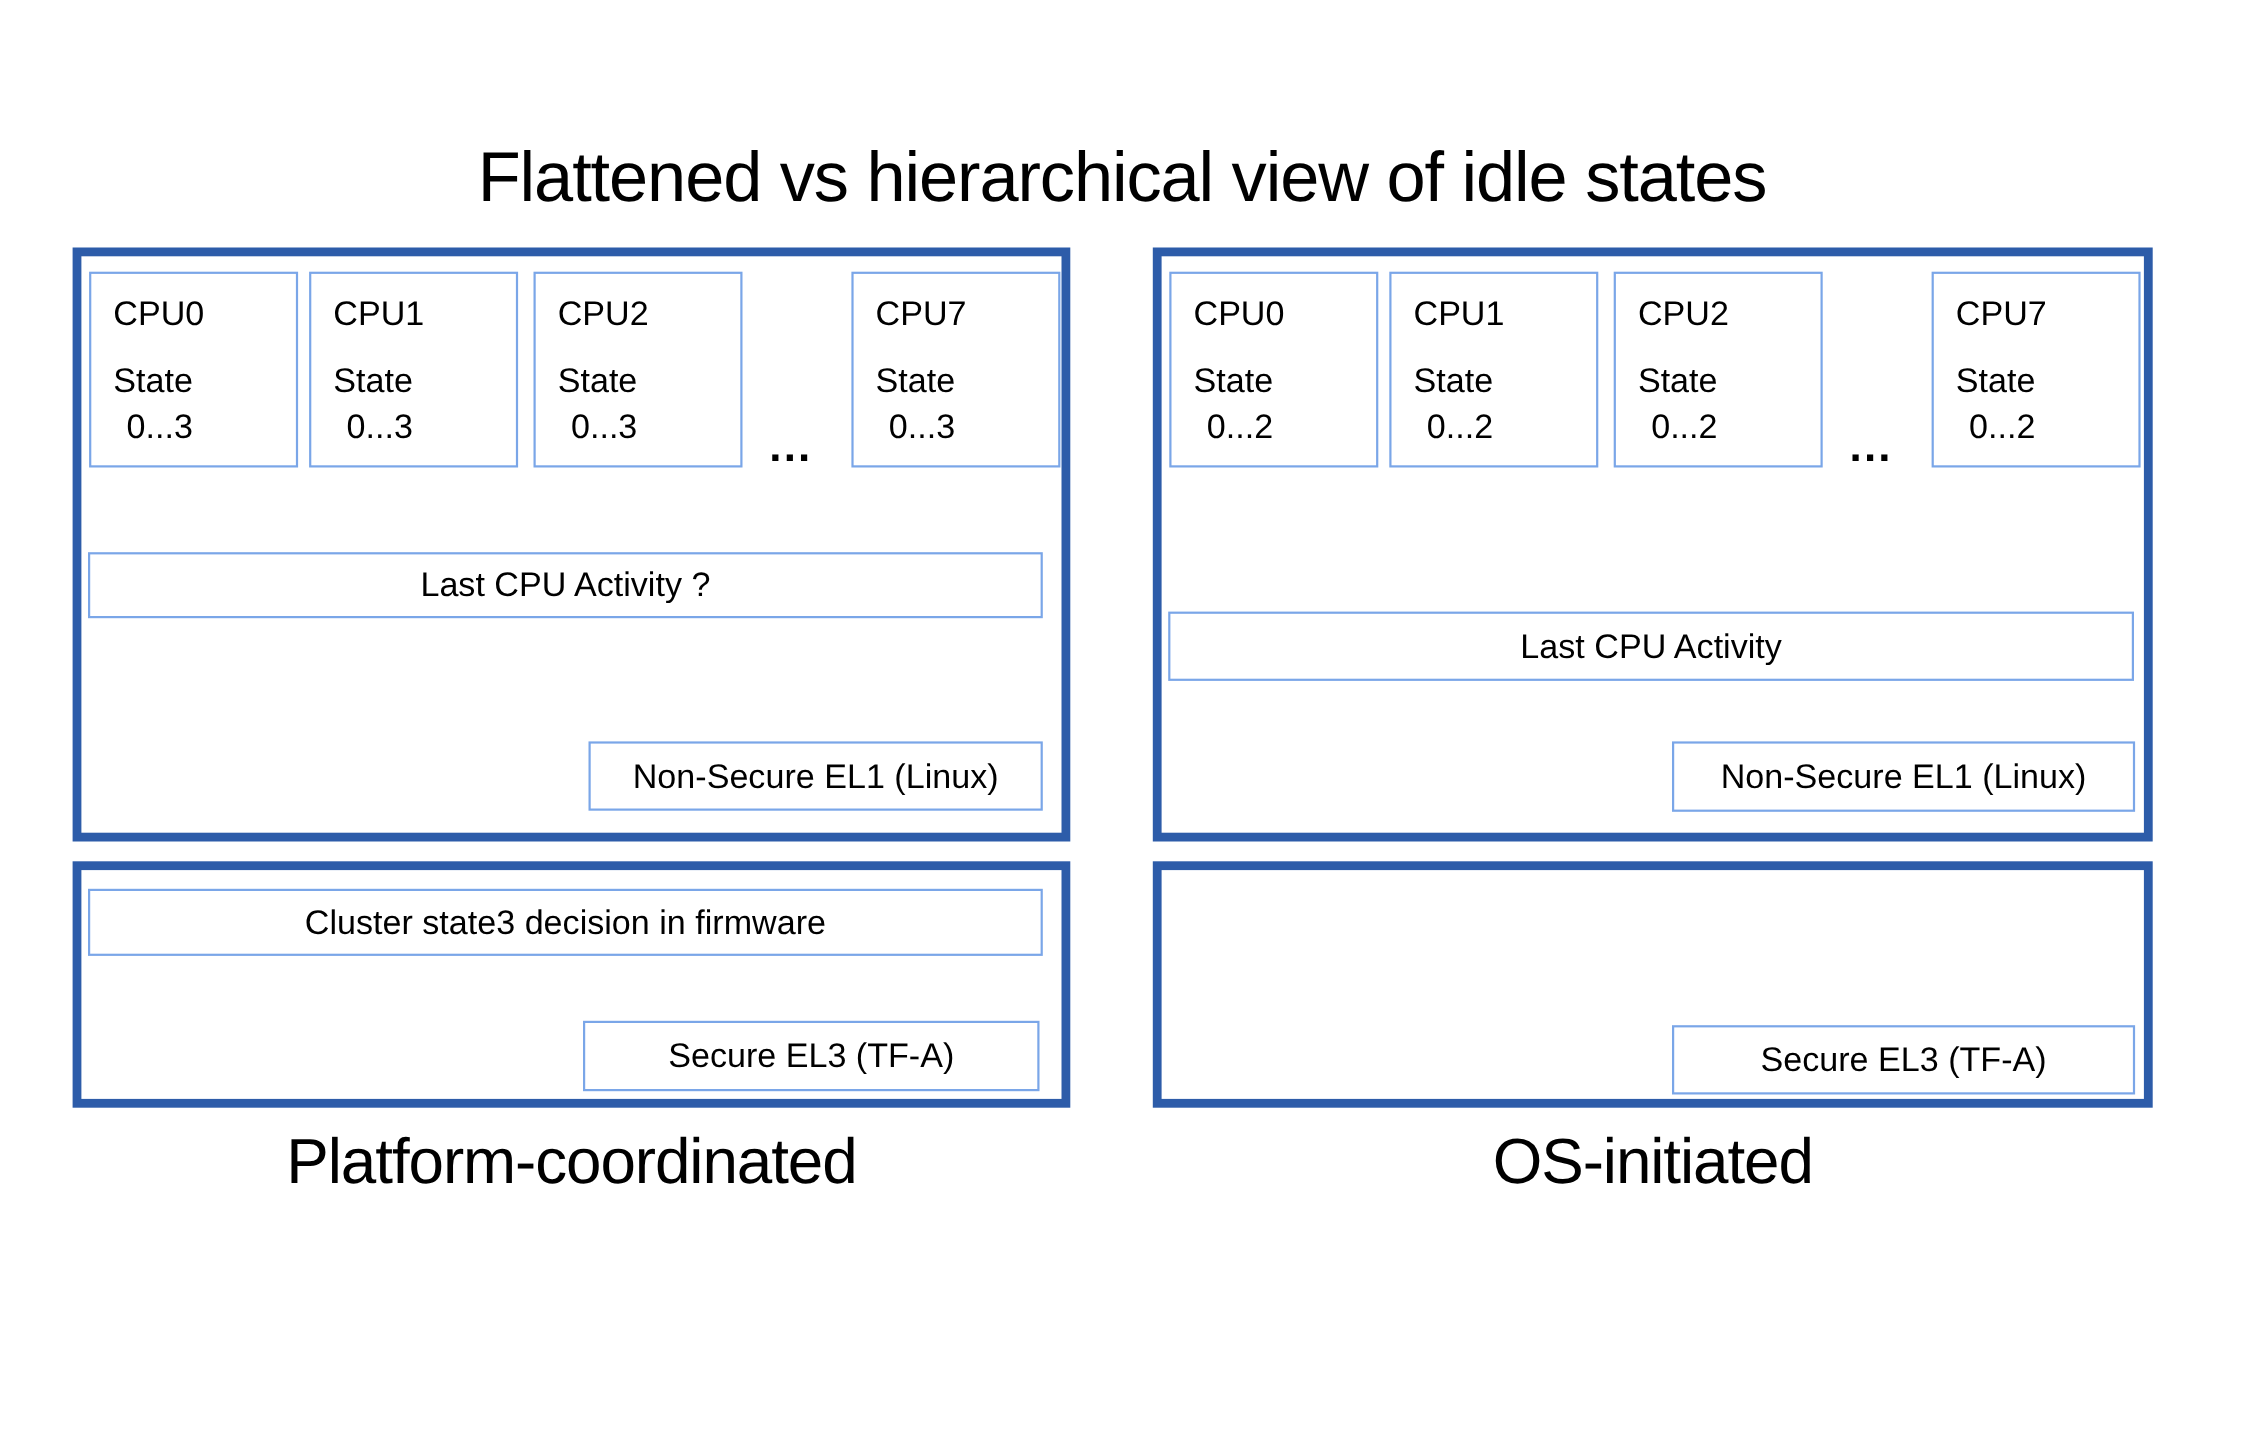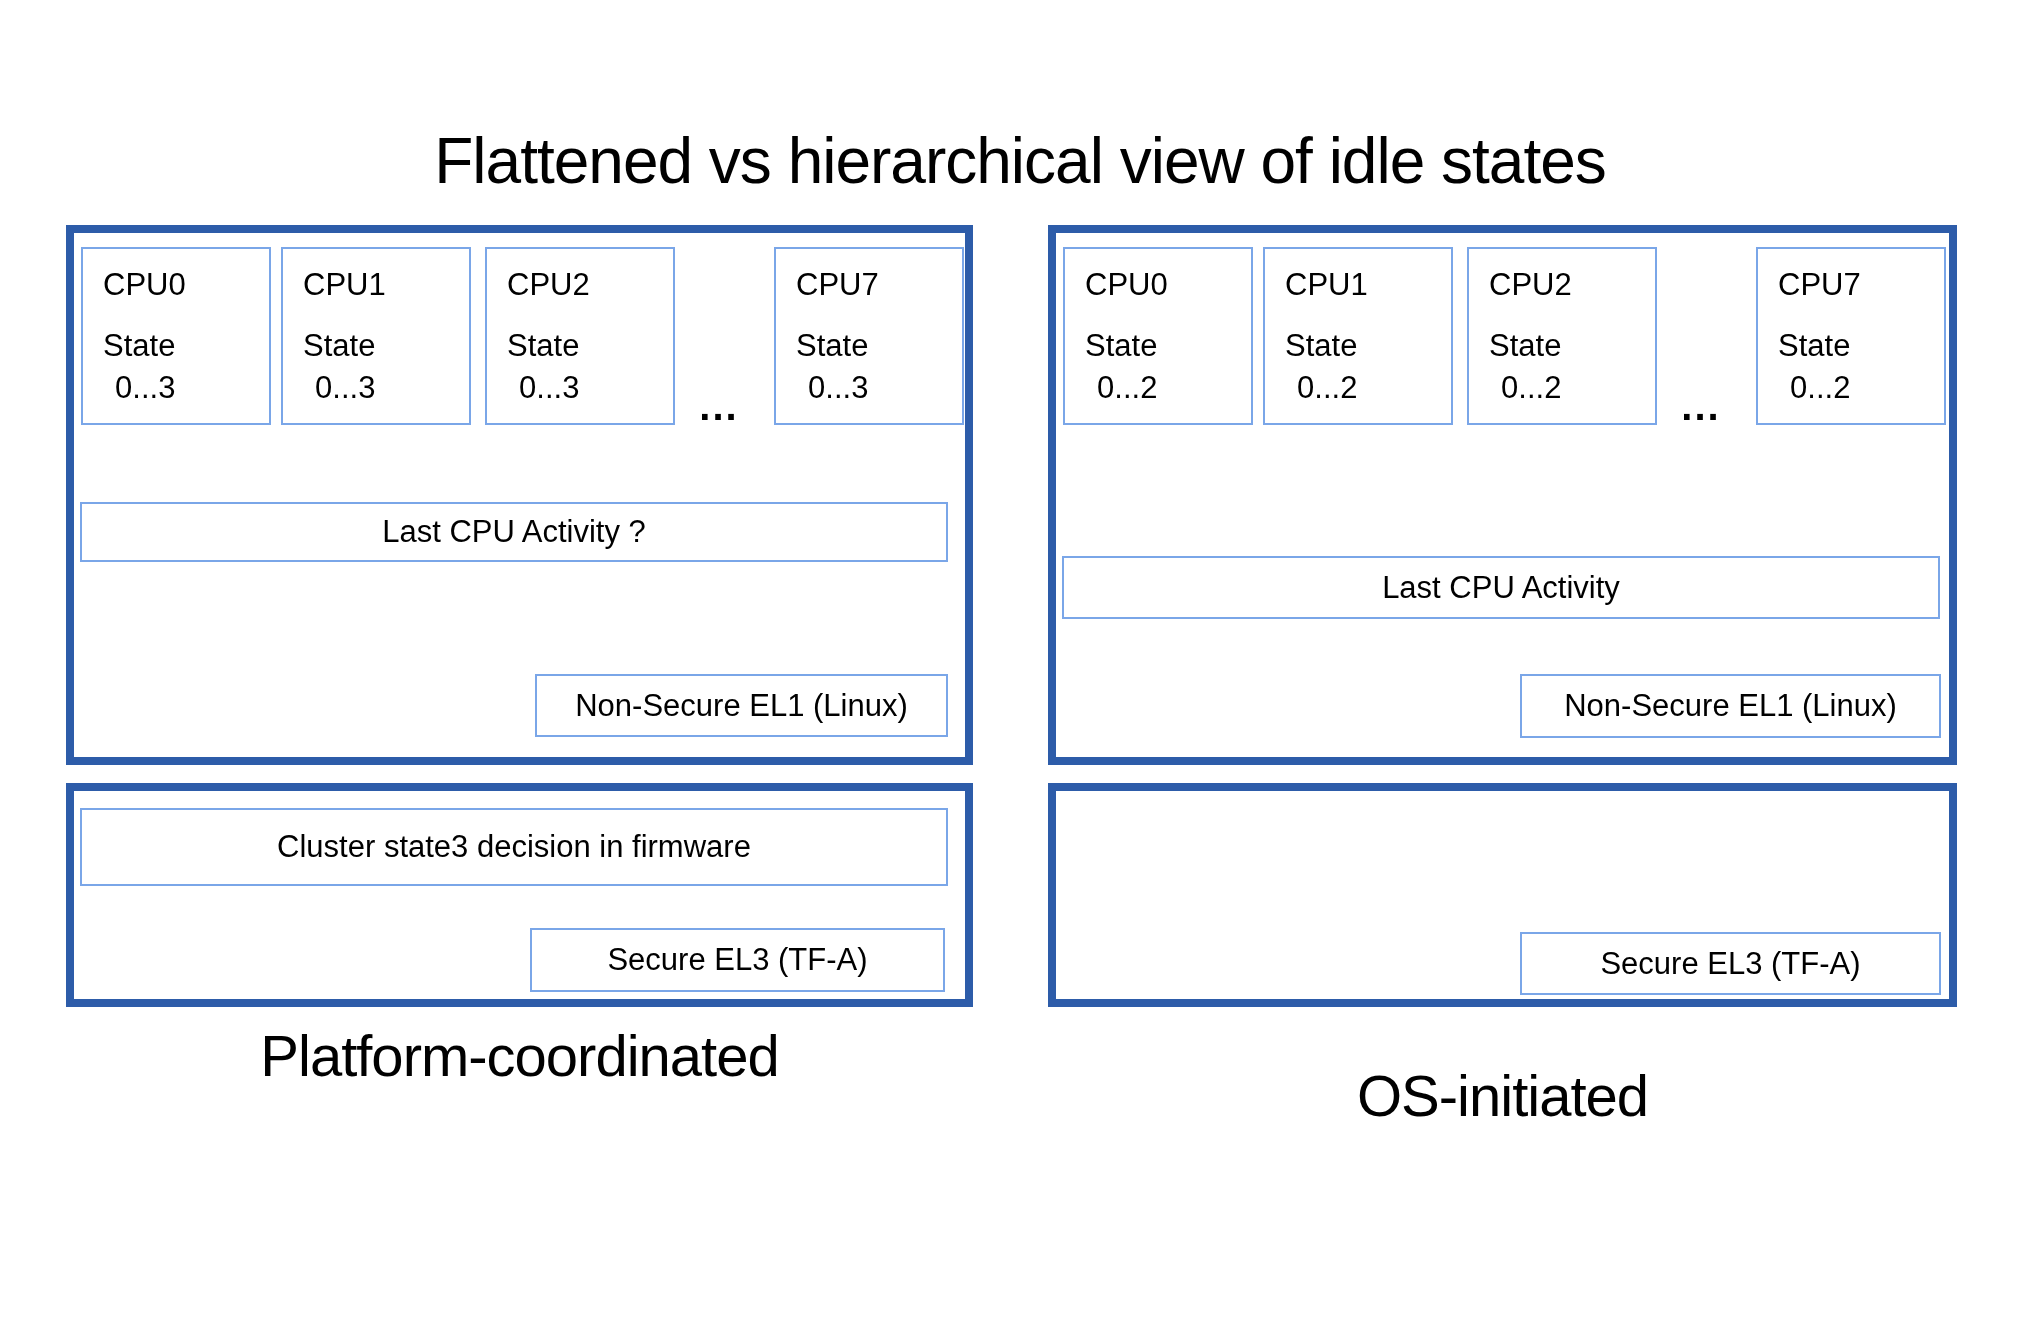--- a/index.html
+++ b/index.html
@@ -65,39 +65,39 @@
     position: absolute;
     border: 2px solid var(--inner);
     background: var(--bg);
     display: flex; align-items: center; justify-content: center;
     font-size: 31px;
     white-space: nowrap;
   }
   
   .last-activity-left { left: 6px;   top: 269px; width: 868px; height: 60px; }
   .nonsecure-left     { left: 461px; top: 441px; width: 413px; height: 63px; }
-  .cluster-left       { left: 6px;   top: 17px;  width: 868px; height: 78px; }
+  .cluster-left       { left: 6px;   top: 17px;  width: 868px; height: 61px; }
   .secure-left        { left: 456px; top: 137px; width: 415px; height: 64px; }
   
   .governor-right      { left: 6px;   top: 222px; width: 878px; height: 63px; }
   .last-activity-right { left: 6px;   top: 323px; width: 878px; height: 63px; }
   .nonsecure-right     { left: 464px; top: 441px; width: 421px; height: 64px; }
   .cluster-right       { left: 6px;   top: 17px;  width: 878px; height: 60px; }
   .secure-right        { left: 464px; top: 141px; width: 421px; height: 63px; }
 
   .diagram-label {
     position: absolute;
     top: 1024px;
     text-align: center;
     font-size: 58px;
     line-height: 1.1;
     letter-spacing: -1px;
   }
   .label-left  { left: 66px;   width: 907px; }
-  .label-right { left: 1048px; width: 909px; margin-top: 40px; }
+  .label-right { left: 1048px; width: 909px; }
 </style>
 </head>
 <body>
 
 <div class="title">Flattened vs hierarchical view of idle states</div>
 
 <div class="outer outer1-left">
 
   <div class="cpu-box cpu-0">
     <div class="cpu-name">CPU0</div>

